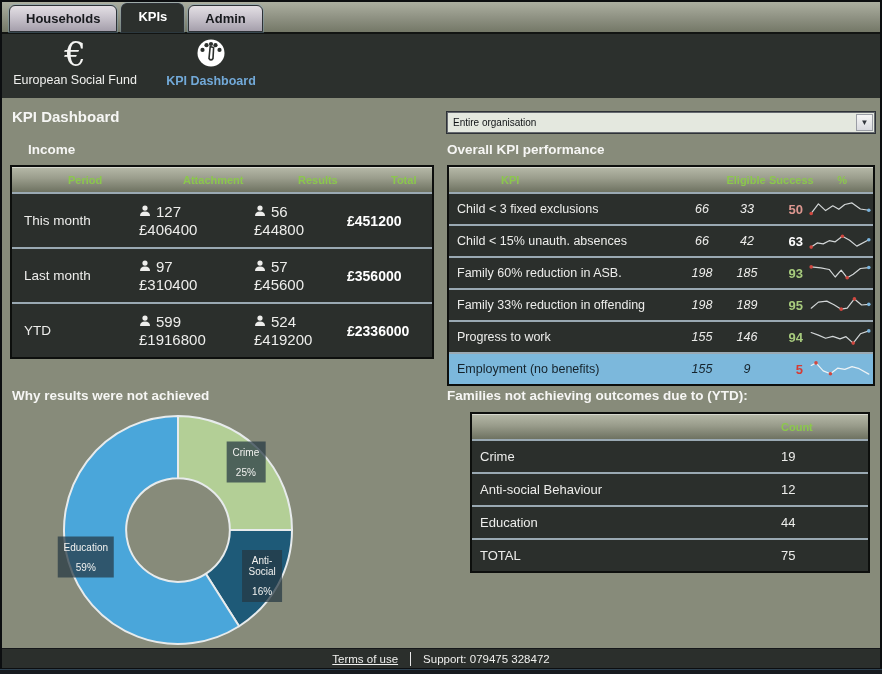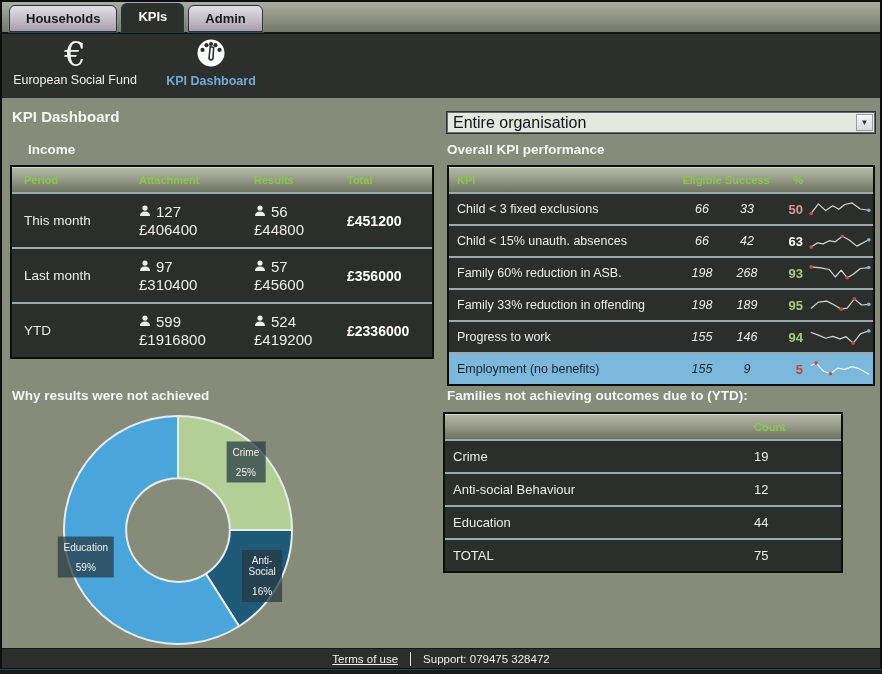--- a/index.html
+++ b/index.html
@@ -23,21 +23,21 @@
   .euro{font-family:"DejaVu Serif","Liberation Serif",serif;font-size:34px;line-height:36px;color:#f4f4f2;}
   .brand-label{font-size:12.5px;color:#f0f0ee;margin-top:1px;}
   .kpi-brand{position:absolute;left:163px;top:4px;width:92px;text-align:center;cursor:pointer;}
   .kpi-link{font-size:12.5px;font-weight:bold;color:#72a9d8;margin-top:2px;}
 
   
   .h1{position:absolute;font-size:15px;font-weight:bold;color:#f6f6f4;}
   .h2{position:absolute;font-size:13.5px;font-weight:bold;color:#f6f6f4;}
   .tbl{position:absolute;border:2px solid #0d0f0d;box-sizing:border-box;background:#2b2f2c;}
   .thead{height:25px;background:linear-gradient(180deg,#b6b9a8 0%,#9a9d8c 45%,#6e7261 100%);
-         display:grid;align-items:center;font-size:11px;font-weight:bold;color:#8bc74d;box-shadow:inset 0 1px 0 rgba(255,255,255,.45);}
+         display:grid;align-items:center;font-size:11px;font-weight:bold;color:#8bc74d;box-shadow:inset 0 1px 0 rgba(255,255,255,.45);padding-left:44px;}
   .trow{display:grid;align-items:center;background:#2b2f2c;border-top:2px solid #9aa9b3;color:#ededeb;}
 
   
   #income-table{left:8px;top:163px;width:424px;}
   #income-table .thead{grid-template-columns:115px 112px 92px 1fr;}
   #income-table .thead div{padding-left:12px;}
   #income-table .thead .th-res{padding-left:15px;}
   #income-table .thead .th-tot{padding-left:16px;}
   .inc-row{height:53px;grid-template-columns:115px 112px 92px 1fr;font-size:13px;}
   .inc-row .c-period{padding-left:12px;font-size:13.5px;}
@@ -53,30 +53,30 @@
   #kpi-table .thead .th-c{text-align:center;}
   #kpi-table .thead .th-pct{text-align:right;padding-right:2px;}
   .kpi-row{height:30px;grid-template-columns:230px 46px 44px 36px 1fr;font-size:12.5px;cursor:pointer;}
   .kpi-row .k-name{padding-left:8px;white-space:nowrap;}
   .kpi-row .k-elig,.kpi-row .k-succ{text-align:center;font-style:italic;}
   .kpi-row .k-pct{text-align:right;font-weight:bold;font-size:13px;padding-right:2px;}
   .kpi-row .k-spark{padding-left:4px;display:flex;align-items:center;}
   .kpi-row.selected{background:#7cb8dc;color:#15232c;}
 
   
-  #fam-table{left:441px;top:410px;width:400px;}
+  #fam-table{left:468px;top:410px;width:400px;}
   #fam-table .thead{grid-template-columns:1fr 87px;}
   #fam-table .thead .th-count{text-align:left;}
   .fam-row{height:31px;grid-template-columns:1fr 87px;font-size:13px;}
   .fam-row .f-label{padding-left:8px;}
 
   
   .combo{position:absolute;left:445px;top:110px;width:428px;height:21px;background:#e4e8df;
          border:1px solid #65696f;box-sizing:border-box;display:flex;align-items:center;cursor:pointer;box-shadow:0 0 0 1px #2e3237;}
-  .combo .sel{flex:1;font-size:16px;color:#101316;padding-left:5px;}
+  .combo .sel{flex:1;font-size:10px;color:#101316;padding-left:5px;}
   .combo .btn{width:17px;height:17px;margin-right:1px;background:linear-gradient(180deg,#f6f6f6,#d9dadf);
               border:1px solid #9a9da5;box-sizing:border-box;display:flex;align-items:center;justify-content:center;
               font-size:8px;color:#31353b;}
 
   
   .donut-wrap{position:absolute;left:52px;top:404px;width:248px;height:248px;}
   .slice-label{position:absolute;transform:translate(-50%,-50%);background:rgba(38,56,66,.72);
                color:#f2f2f0;font-size:10px;text-align:center;padding:5px 6px;line-height:11px;}
   .slice-label .sl-pct{margin-top:9px;}
 
@@ -256,21 +256,21 @@
               <polyline points="2.2,16.08 8.2,11.92 14.2,12.88 20.2,9.68 26.2,10.8 33.4,5.2 40.6,9.2 47.8,15.120000000000001 59.8,8.719999999999999" fill="none" stroke="#d2d6d7" stroke-width="1.2" stroke-linejoin="round" stroke-linecap="round"></polyline>
               <circle cx="2.2" cy="16.08" r="1.8" fill="#d04840"></circle>
               <circle cx="33.4" cy="5.2" r="1.8" fill="#d04840"></circle>
               <circle cx="59.8" cy="8.719999999999999" r="1.8" fill="#7ab5de"></circle>
             </svg>
           </div>
   </div>
         <div class="trow kpi-row">
     <div class="k-name">Family 60% reduction in ASB.</div>
     <div class="k-elig">198</div>
-    <div class="k-succ">268</div>
+    <div class="k-succ">185</div>
     <div class="k-pct" style="color: rgb(167, 203, 125);">93</div>
     <div class="k-spark">
             <svg width="62" height="20">
               <polyline points="2.2,3.92 11.799999999999999,4.88 20.2,6.48 26.2,14 32.2,7.12 38.199999999999996,14.8 44.199999999999996,11.28 51.4,5.52 59.8,4.5600000000000005" fill="none" stroke="#d2d6d7" stroke-width="1.2" stroke-linejoin="round" stroke-linecap="round"></polyline>
               <circle cx="2.2" cy="3.92" r="1.8" fill="#d04840"></circle>
               <circle cx="38.199999999999996" cy="14.8" r="1.8" fill="#d04840"></circle>
               <circle cx="59.8" cy="4.5600000000000005" r="1.8" fill="#7ab5de"></circle>
             </svg>
           </div>
   </div>

